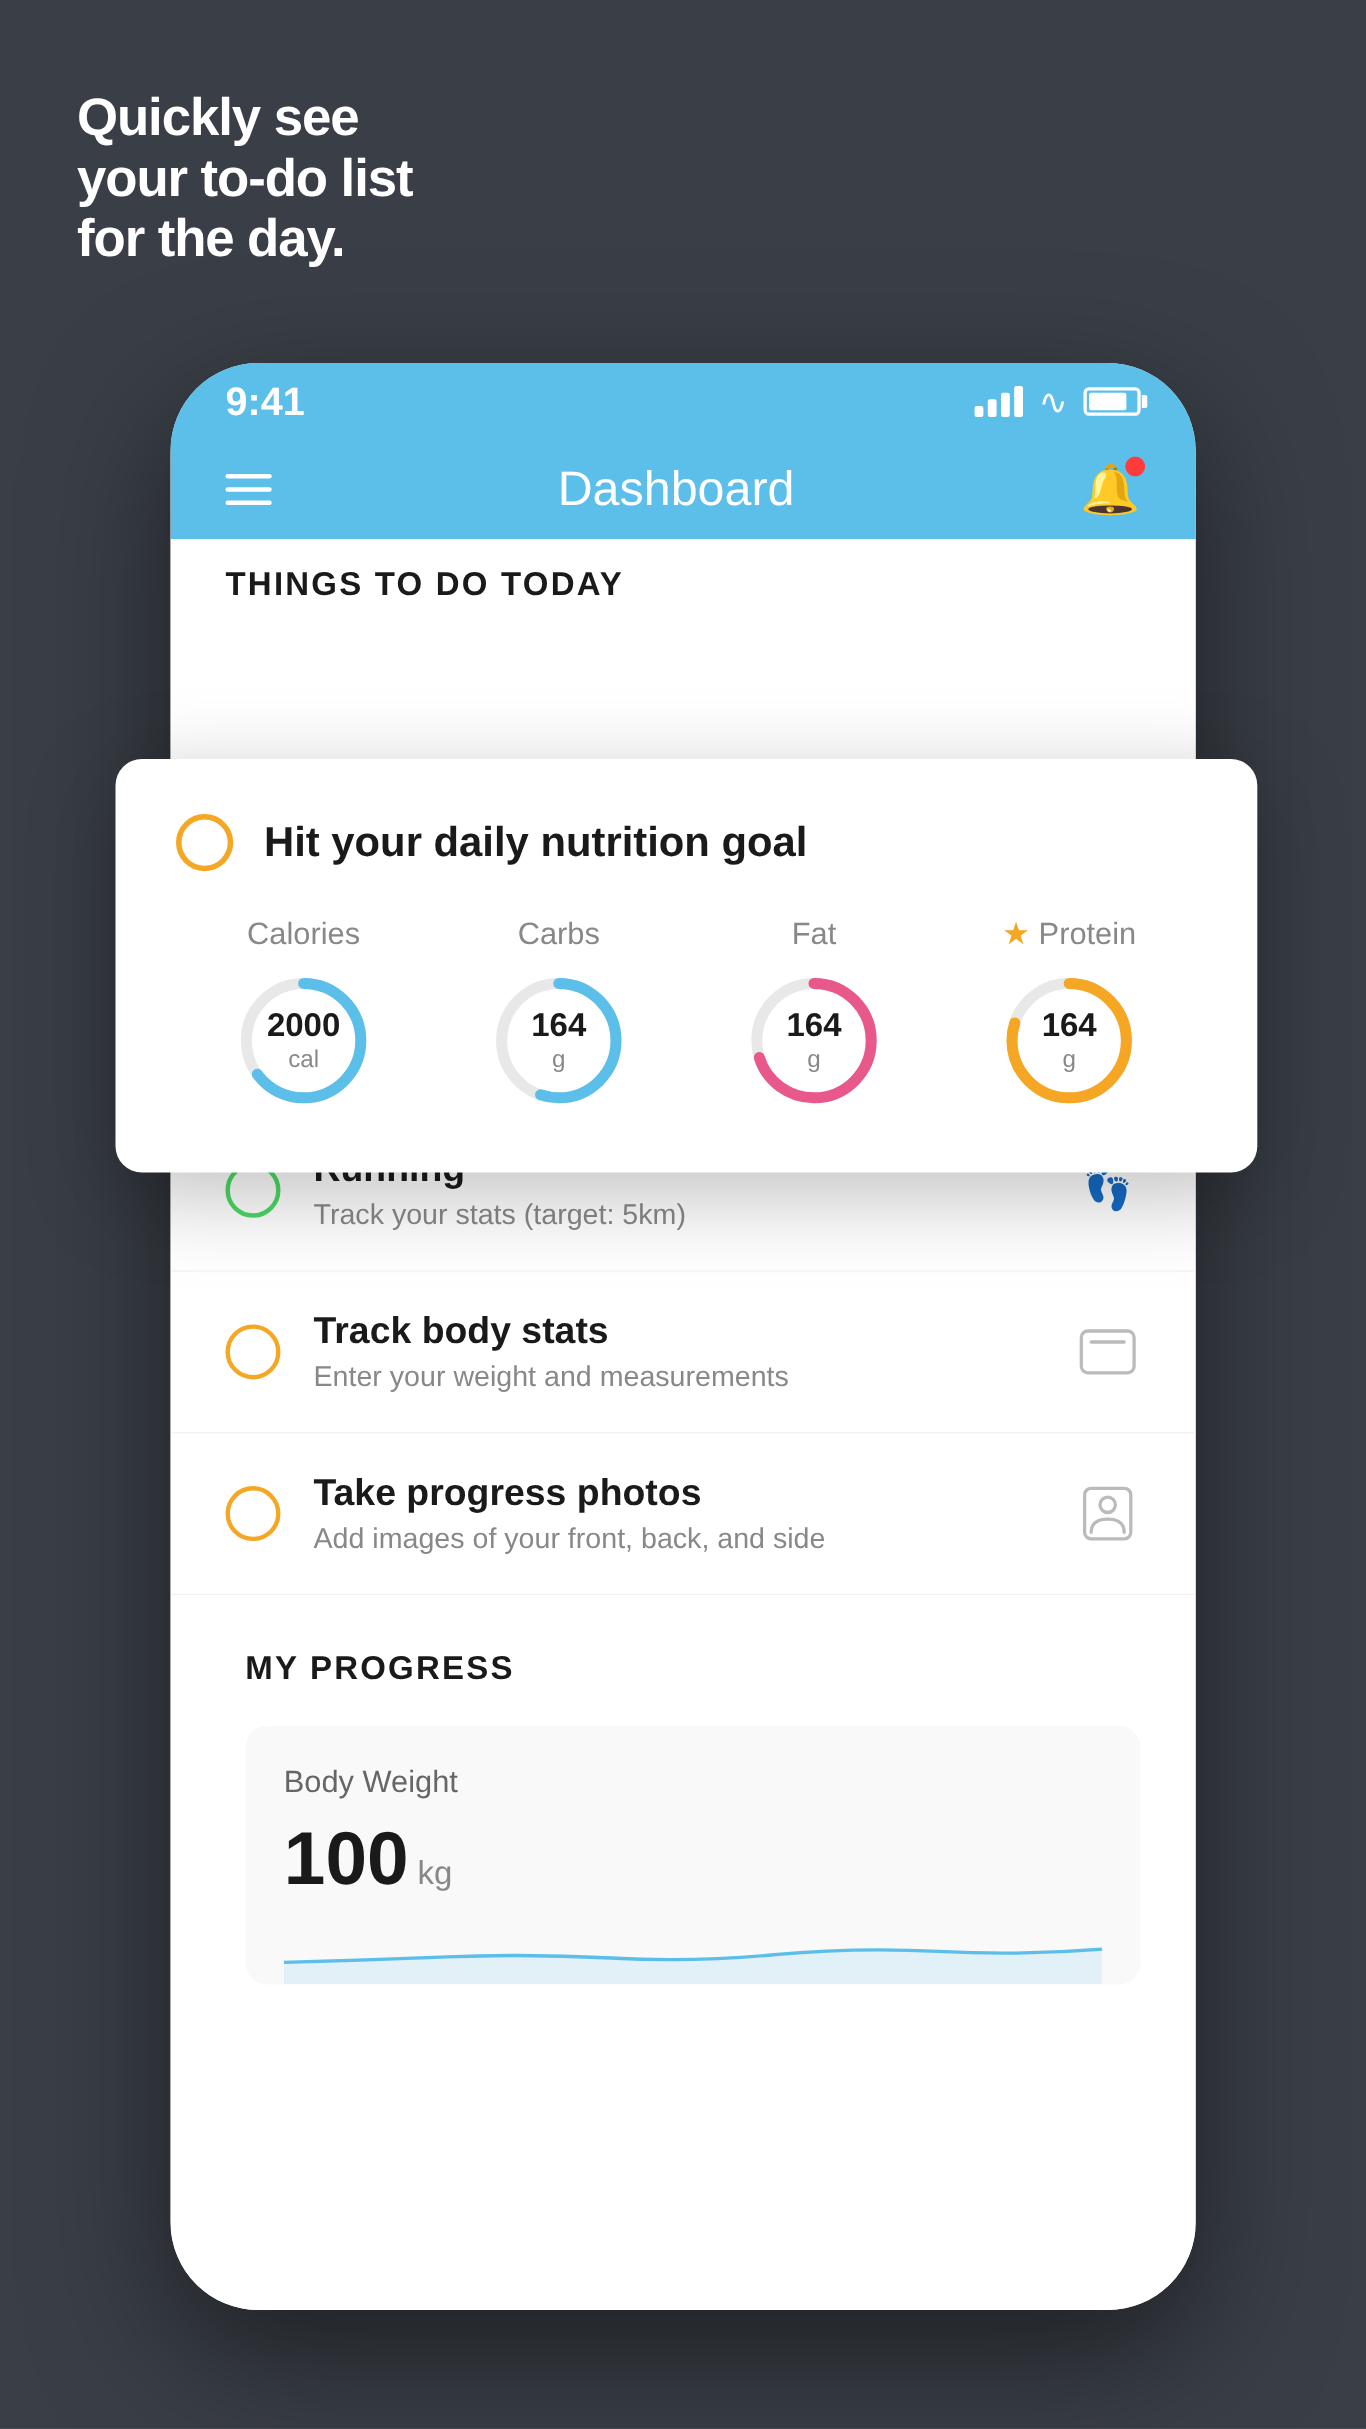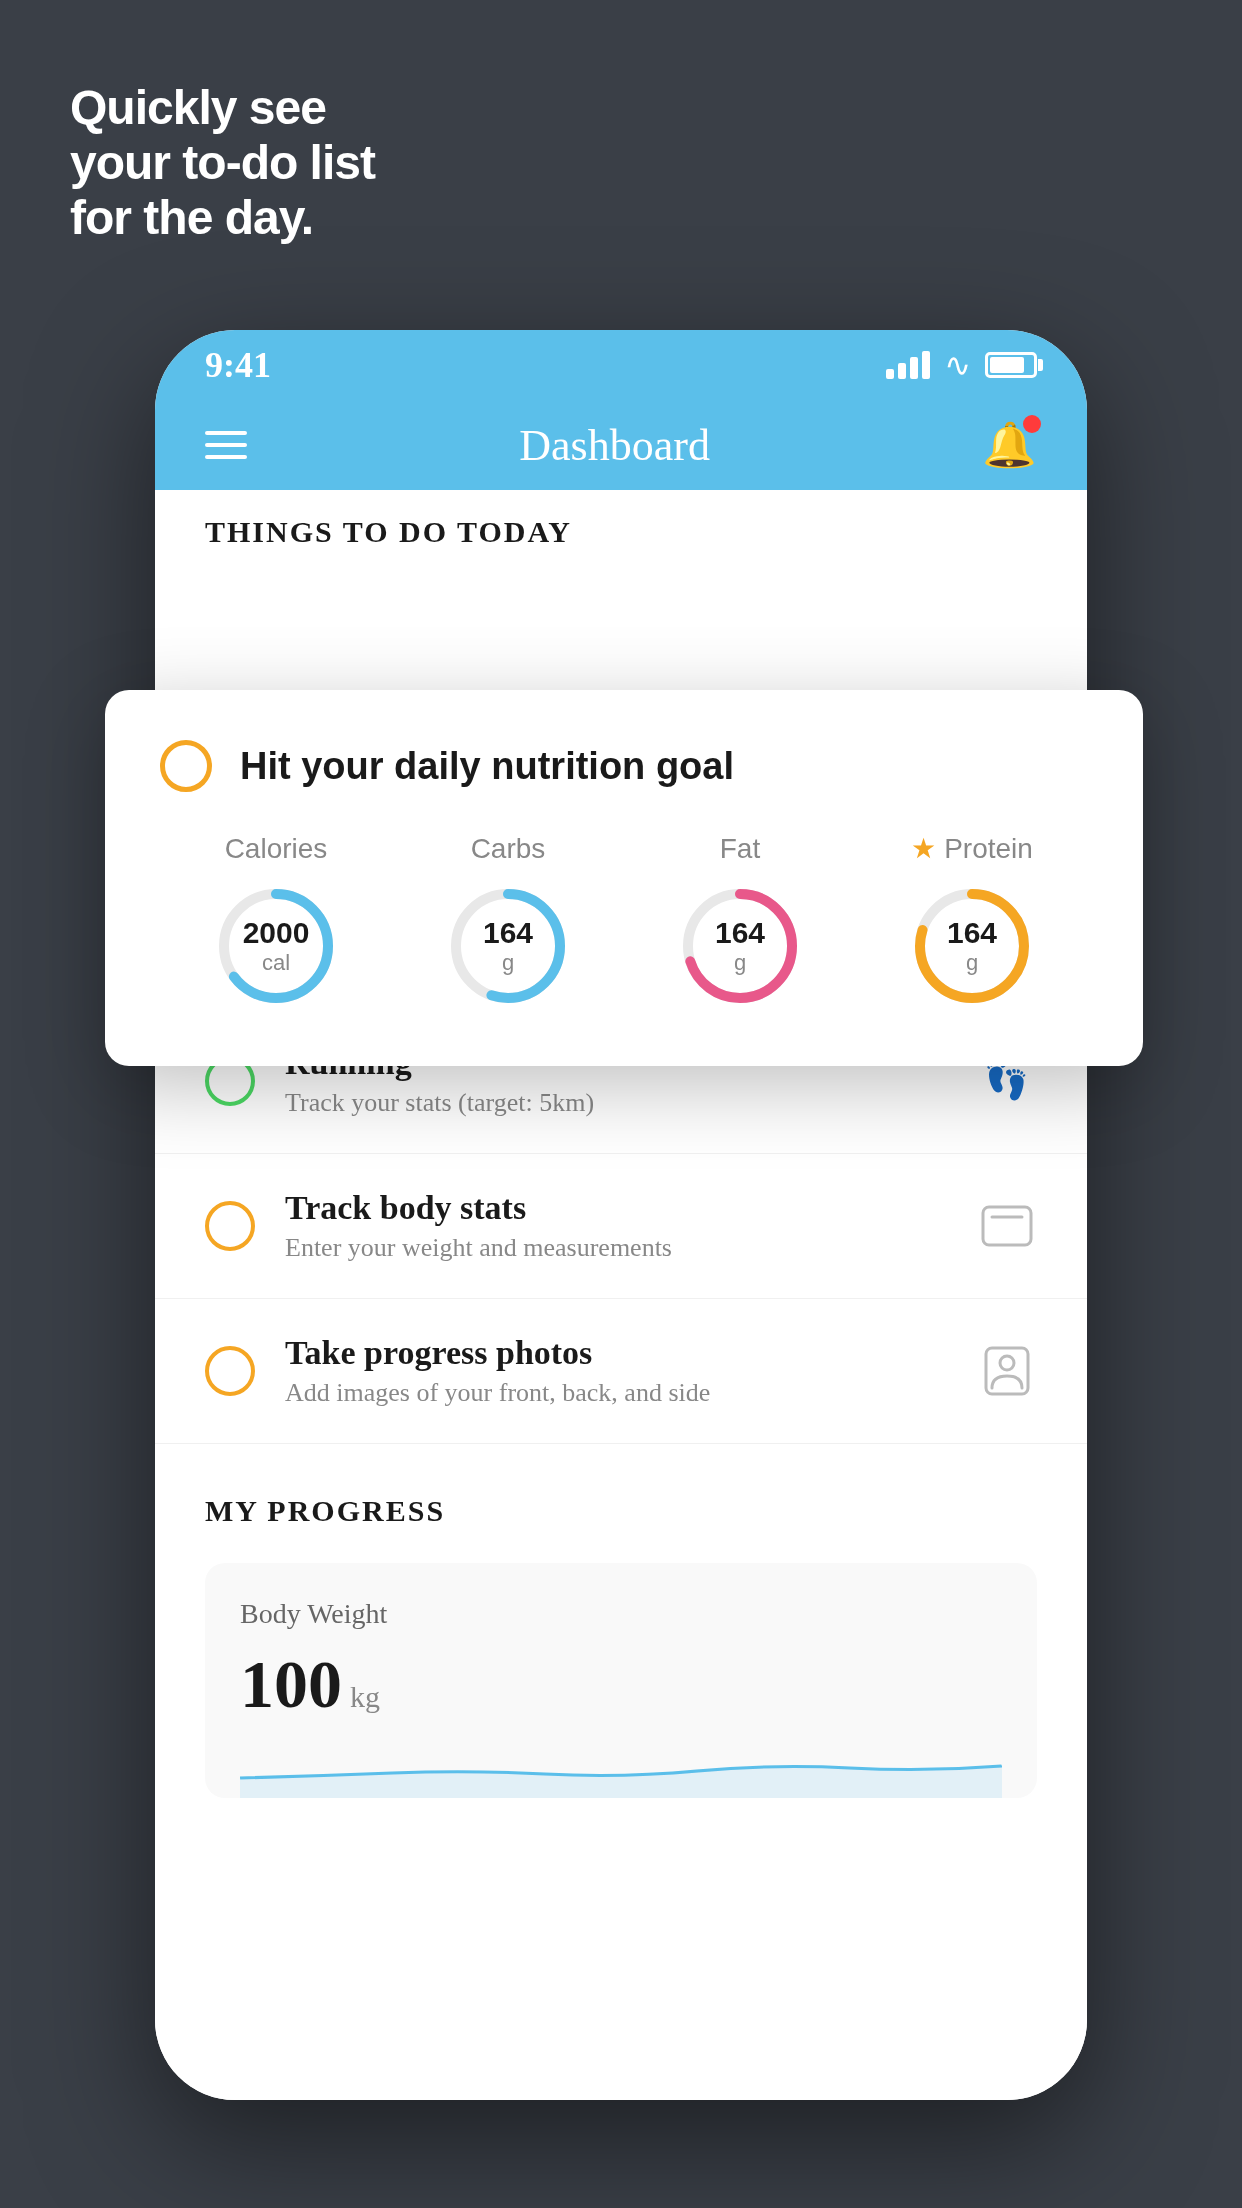--- a/index.html
+++ b/index.html
@@ -37,21 +37,20 @@
     .phone-frame {
       position: absolute;
       top: 330px;
       left: 155px;
       width: 932px;
       height: 1770px;
       background: #f5f5f5;
       border-radius: 80px;
       overflow: hidden;
       box-shadow: 0 40px 120px rgba(0,0,0,0.5);
-      font-family: Liberation Serif, serif;
     }
 
     
     .status-bar {
       background: #5bbfea;
       height: 70px;
       display: flex;
       align-items: center;
       justify-content: space-between;
       padding: 0 50px;
@@ -324,20 +323,21 @@
       width: 60px;
       height: 50px;
       display: flex;
       align-items: center;
       justify-content: center;
     }
 
     
     .progress-section {
       padding: 50px 50px 30px;
+      margin-left: 18px;
     }
 
     .progress-title {
       font-size: 30px;
       font-weight: 800;
       color: #1a1a1a;
       letter-spacing: 2px;
       text-transform: uppercase;
       margin-bottom: 35px;
     }

